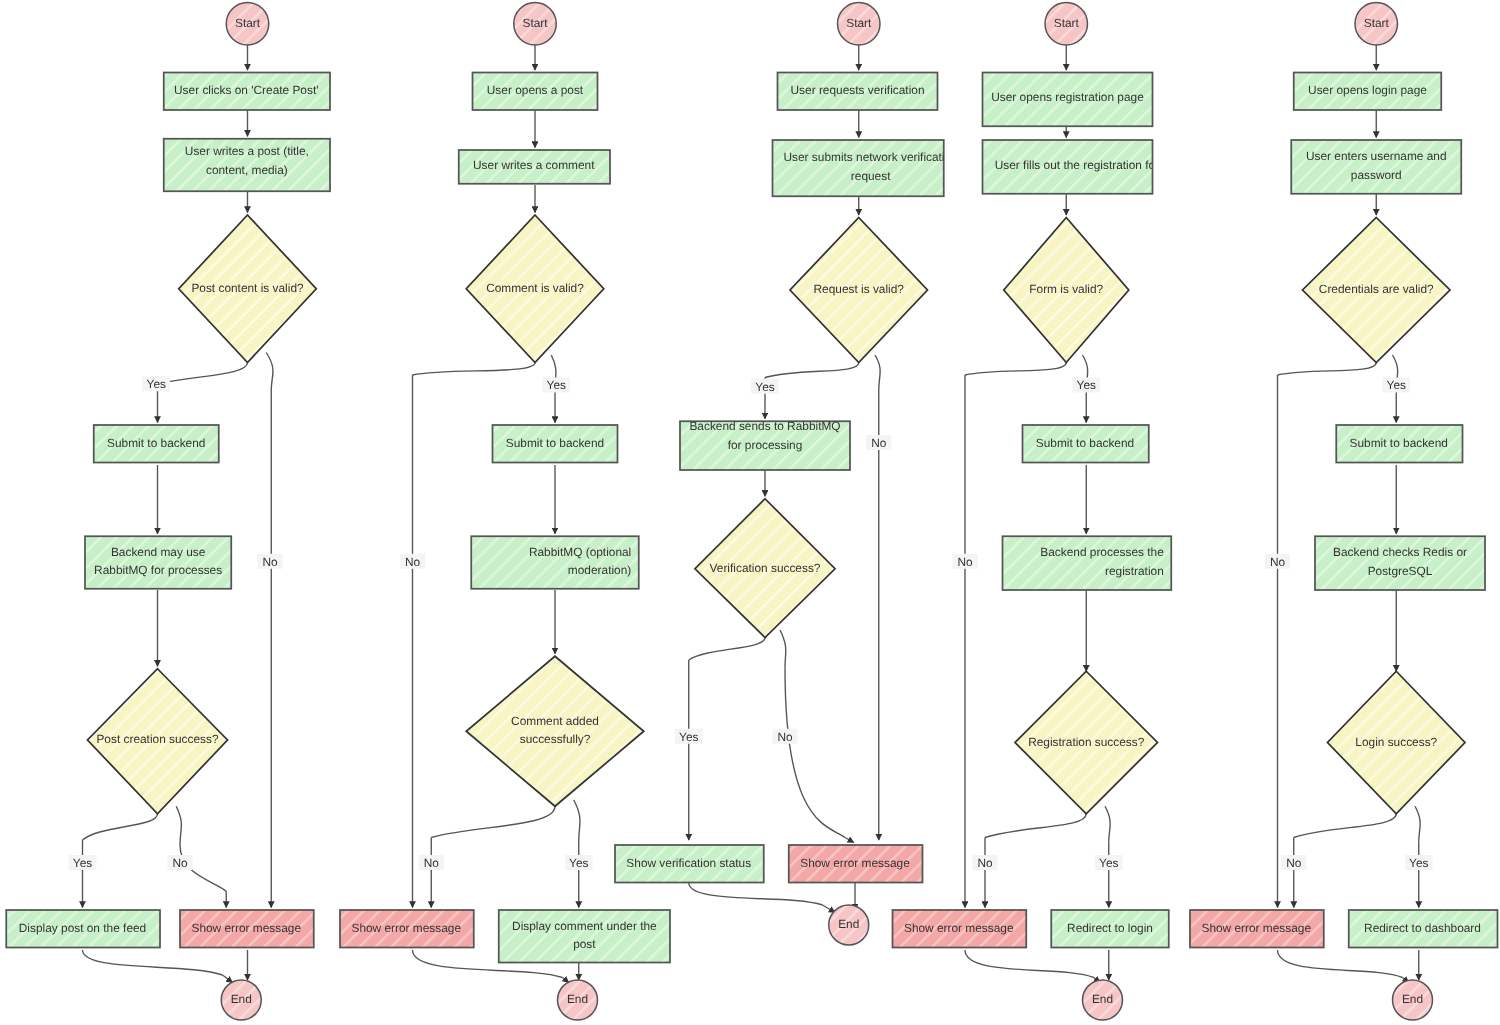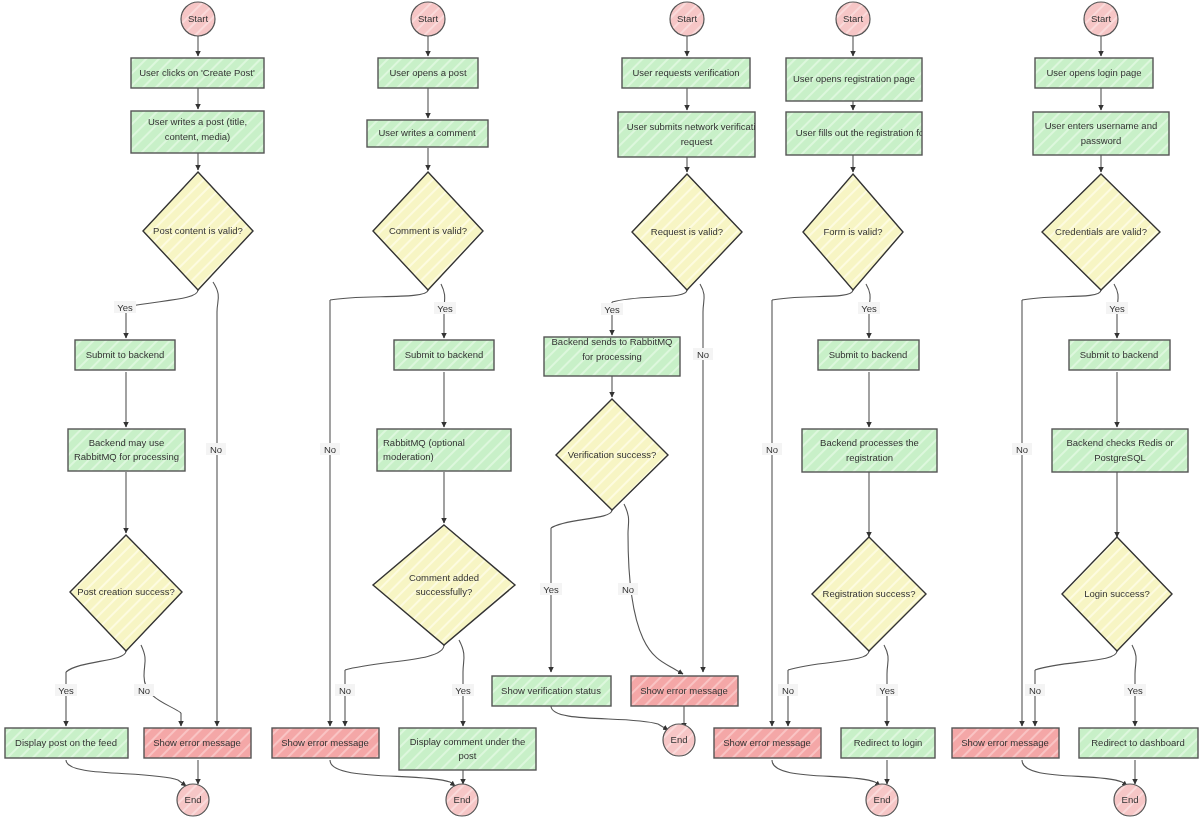--- a/index.html
+++ b/index.html
@@ -74,21 +74,21 @@
     </foreignObject>
 
     <polygon points="198,172 253,231 198,290 143,231" class="shape-dec" fill="url(#hatchY)"></polygon>
     <text class="nd-text" x="198" y="231">Post content is valid?</text>
 
     <rect x="75" y="340" width="100" height="30" class="shape-proc" fill="url(#hatchG)"></rect>
     <text class="nd-text" x="125" y="355">Submit to backend</text>
 
     <rect x="68" y="429" width="117" height="42" class="shape-proc" fill="url(#hatchG)"></rect>
     <foreignObject x="68" y="429" width="117" height="42">
-      <div xmlns="http://www.w3.org/1999/xhtml" style="width:117px;height:42px;display:flex;align-items:center;justify-content:center;text-align:center;font-family:'Liberation Sans',sans-serif;font-size:9.5px;color:#333;line-height:1.5;padding:0 5px;box-sizing:border-box;">Backend may use RabbitMQ for processing</div>
+      <div xmlns="http://www.w3.org/1999/xhtml" style="width:117px;height:42px;display:flex;align-items:center;justify-content:center;text-align:center;font-family:'Liberation Sans',sans-serif;font-size:9.5px;color:#333;line-height:1.5;padding:0 5px;box-sizing:border-box;">Backend may use RabbitMQ for processes</div>
     </foreignObject>
 
     <polygon points="126,535 182,592 126,651 70,592" class="shape-dec" fill="url(#hatchY)"></polygon>
     <text class="nd-text" x="126" y="592">Post creation success?</text>
 
     <rect x="5" y="728" width="123" height="30" class="shape-proc" fill="url(#hatchG)"></rect>
     <text class="nd-text" x="66" y="743">Display post on the feed</text>
 
     <rect x="144" y="728" width="107" height="30" class="shape-proc" fill="url(#hatchR)"></rect>
     <text class="nd-text" x="197" y="743">Show error message</text>
@@ -134,21 +134,21 @@
     <text class="nd-text" x="427" y="133">User writes a comment</text>
 
     <polygon points="428,172 483,231 428,290 373,231" class="shape-dec" fill="url(#hatchY)"></polygon>
     <text class="nd-text" x="428" y="231">Comment is valid?</text>
 
     <rect x="394" y="340" width="100" height="30" class="shape-proc" fill="url(#hatchG)"></rect>
     <text class="nd-text" x="444" y="355">Submit to backend</text>
 
     <rect x="377" y="429" width="134" height="42" class="shape-proc" fill="url(#hatchG)"></rect>
     <foreignObject x="377" y="429" width="134" height="42">
-      <div xmlns="http://www.w3.org/1999/xhtml" style="width:134px;height:42px;display:flex;align-items:center;justify-content:center;text-align:left;font-family:'Liberation Sans',sans-serif;font-size:9.5px;color:#333;line-height:1.5;padding:0 6px;box-sizing:border-box;">RabbitMQ (optional moderation)</div>
+      <div xmlns="http://www.w3.org/1999/xhtml" style="width:134px;height:42px;display:flex;align-items:center;justify-content:center;text-align:right;font-family:'Liberation Sans',sans-serif;font-size:9.5px;color:#333;line-height:1.5;padding:0 6px;box-sizing:border-box;">RabbitMQ (optional moderation)</div>
     </foreignObject>
 
     <polygon points="444,525 515,585 444,645 373,585" class="shape-dec" fill="url(#hatchY)"></polygon>
     <foreignObject x="392" y="563" width="104" height="44">
       <div xmlns="http://www.w3.org/1999/xhtml" style="width:104px;height:44px;display:flex;align-items:center;justify-content:center;text-align:center;font-family:'Liberation Sans',sans-serif;font-size:9.5px;color:#333;line-height:1.5;box-sizing:border-box;">Comment added successfully?</div>
     </foreignObject>
 
     <rect x="272" y="728" width="107" height="30" class="shape-proc" fill="url(#hatchR)"></rect>
     <text class="nd-text" x="325" y="743">Show error message</text>
 
@@ -261,21 +261,21 @@
     </foreignObject>
 
     <polygon points="853,174 903,232 853,290 803,232" class="shape-dec" fill="url(#hatchY)"></polygon>
     <text class="nd-text" x="853" y="232">Form is valid?</text>
 
     <rect x="818" y="340" width="101" height="30" class="shape-proc" fill="url(#hatchG)"></rect>
     <text class="nd-text" x="868" y="355">Submit to backend</text>
 
     <rect x="802" y="429" width="135" height="43" class="shape-proc" fill="url(#hatchG)"></rect>
     <foreignObject x="802" y="429" width="135" height="43">
-      <div xmlns="http://www.w3.org/1999/xhtml" style="width:135px;height:43px;display:flex;align-items:center;justify-content:center;text-align:center;font-family:'Liberation Sans',sans-serif;font-size:9.5px;color:#333;line-height:1.5;padding:0 6px;box-sizing:border-box;">Backend processes the registration</div>
+      <div xmlns="http://www.w3.org/1999/xhtml" style="width:135px;height:43px;display:flex;align-items:center;justify-content:center;text-align:right;font-family:'Liberation Sans',sans-serif;font-size:9.5px;color:#333;line-height:1.5;padding:0 6px;box-sizing:border-box;">Backend processes the registration</div>
     </foreignObject>
 
     <polygon points="869,537 926,594 869,651 812,594" class="shape-dec" fill="url(#hatchY)"></polygon>
     <text class="nd-text" x="869" y="594">Registration success?</text>
 
     <rect x="714" y="728" width="107" height="30" class="shape-proc" fill="url(#hatchR)"></rect>
     <text class="nd-text" x="767" y="743">Show error message</text>
 
     <rect x="841" y="728" width="94" height="30" class="shape-proc" fill="url(#hatchG)"></rect>
     <text class="nd-text" x="888" y="743">Redirect to login</text>

